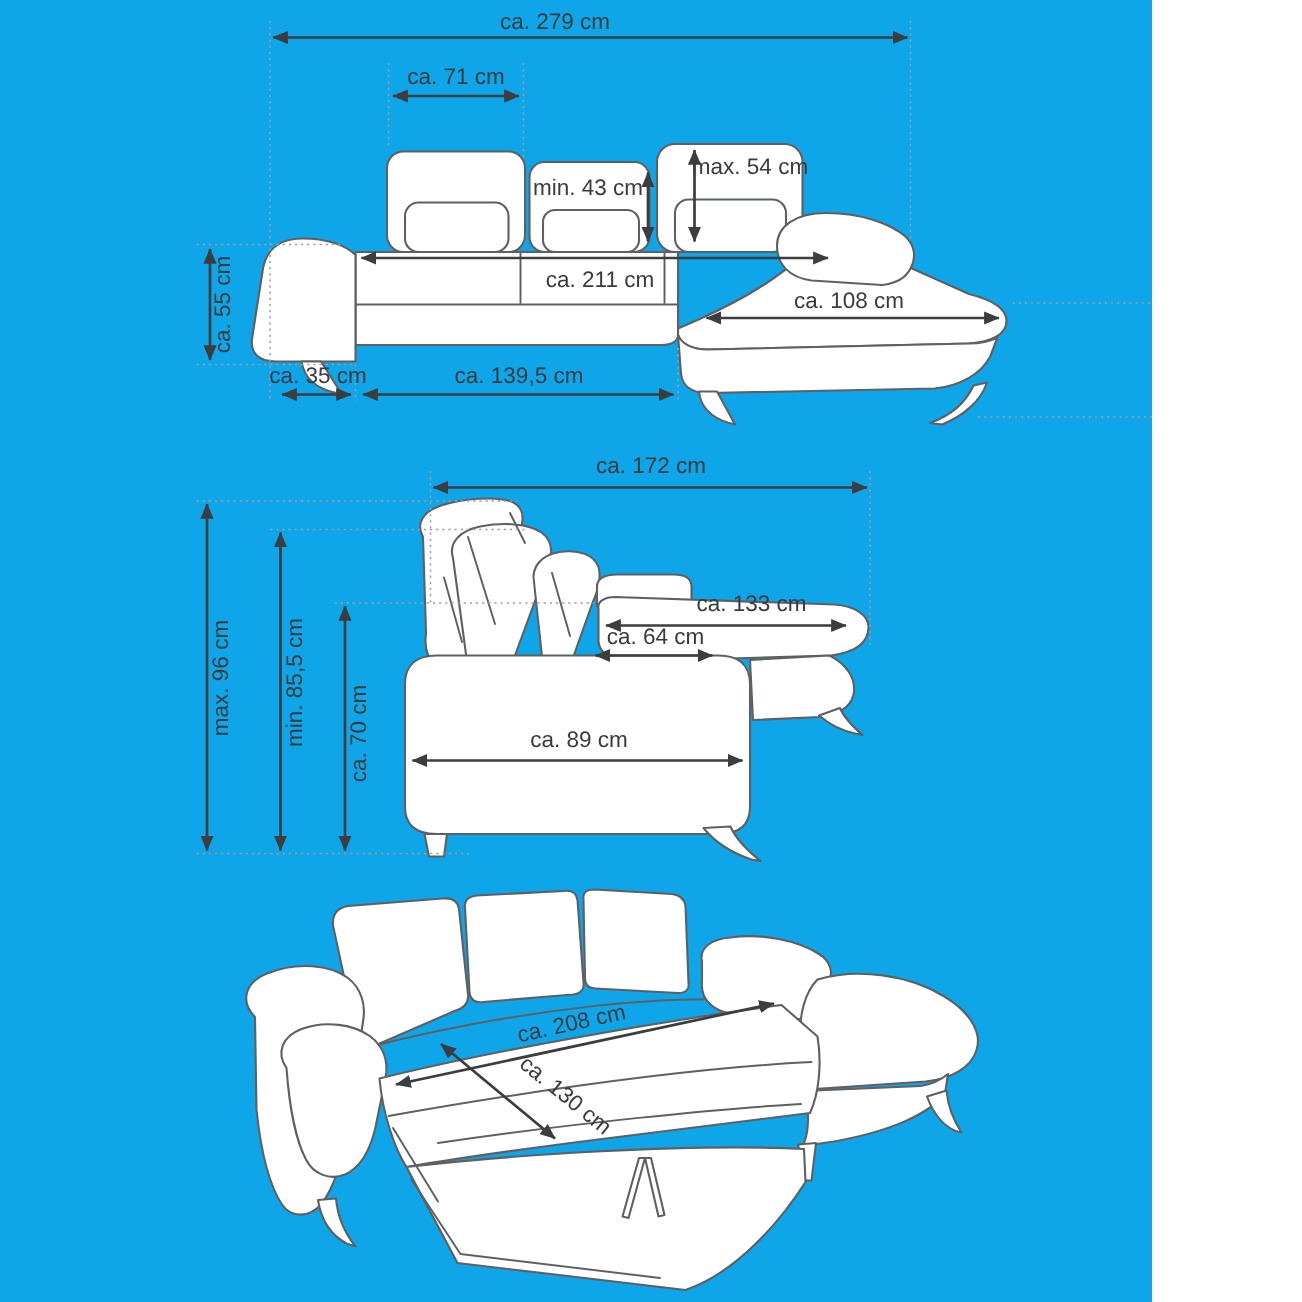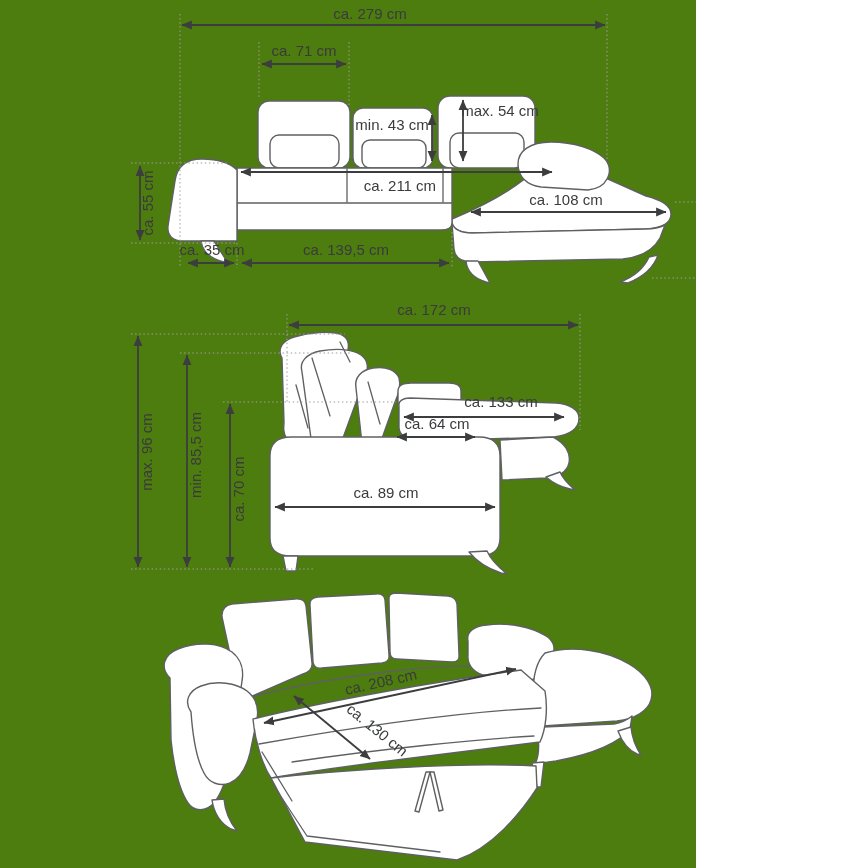--- a/index.html
+++ b/index.html
@@ -1,16 +1,16 @@
 <!DOCTYPE html>
 <html><head>
 <meta charset="utf-8">
 <style>
   html,body{margin:0;padding:0;background:#ffffff;}
-  .canvas{position:relative;width:696px;height:868px;background:#4d7c0f;overflow:hidden;}
+  .canvas{position:relative;width:768px;height:868px;background:#0ea5e9;overflow:hidden;}
   svg{display:block;}
   .sofa{fill:#ffffff;stroke:#5f6062;stroke-width:1.4;stroke-linejoin:round;stroke-linecap:round;}
   .sofa-line{fill:none;stroke:#5f6062;stroke-width:1.3;stroke-linejoin:round;stroke-linecap:round;}
   .dim{stroke:#3c3d3f;stroke-width:1.8;fill:none;}
   .dotted{stroke:#9e9e9e;stroke-width:1;fill:none;stroke-dasharray:1.5 2.6;}
   .dim-text{font-family:"Liberation Sans",sans-serif;font-size:15px;fill:#3a3b3d;}
 </style>
 </head>
 <body>
 

